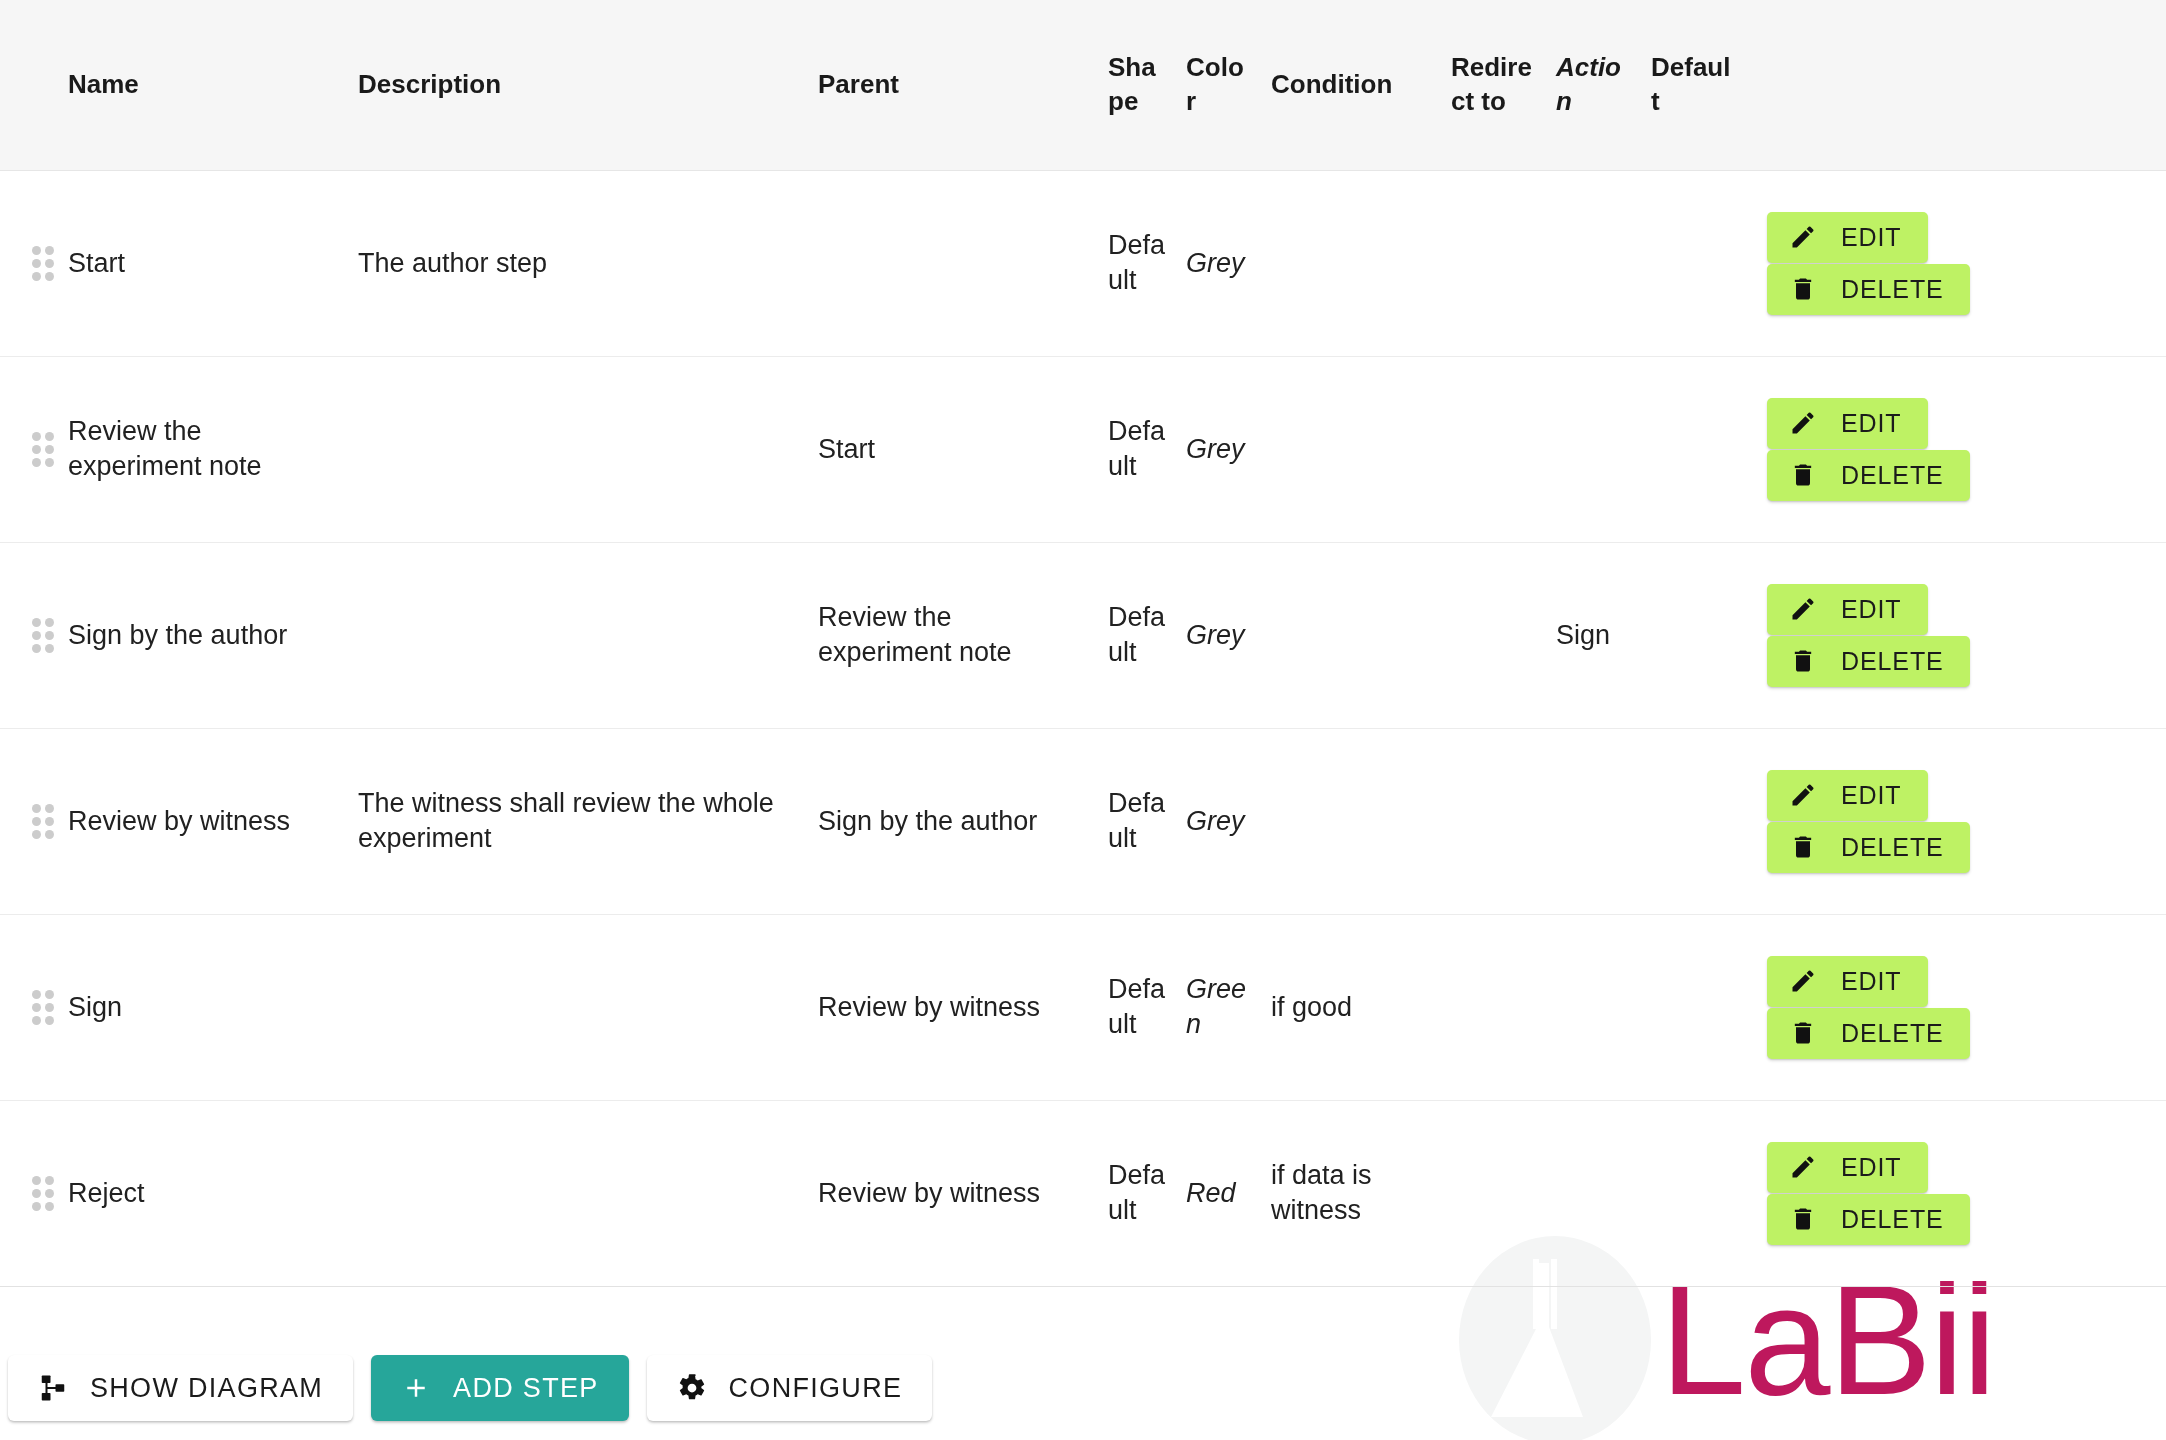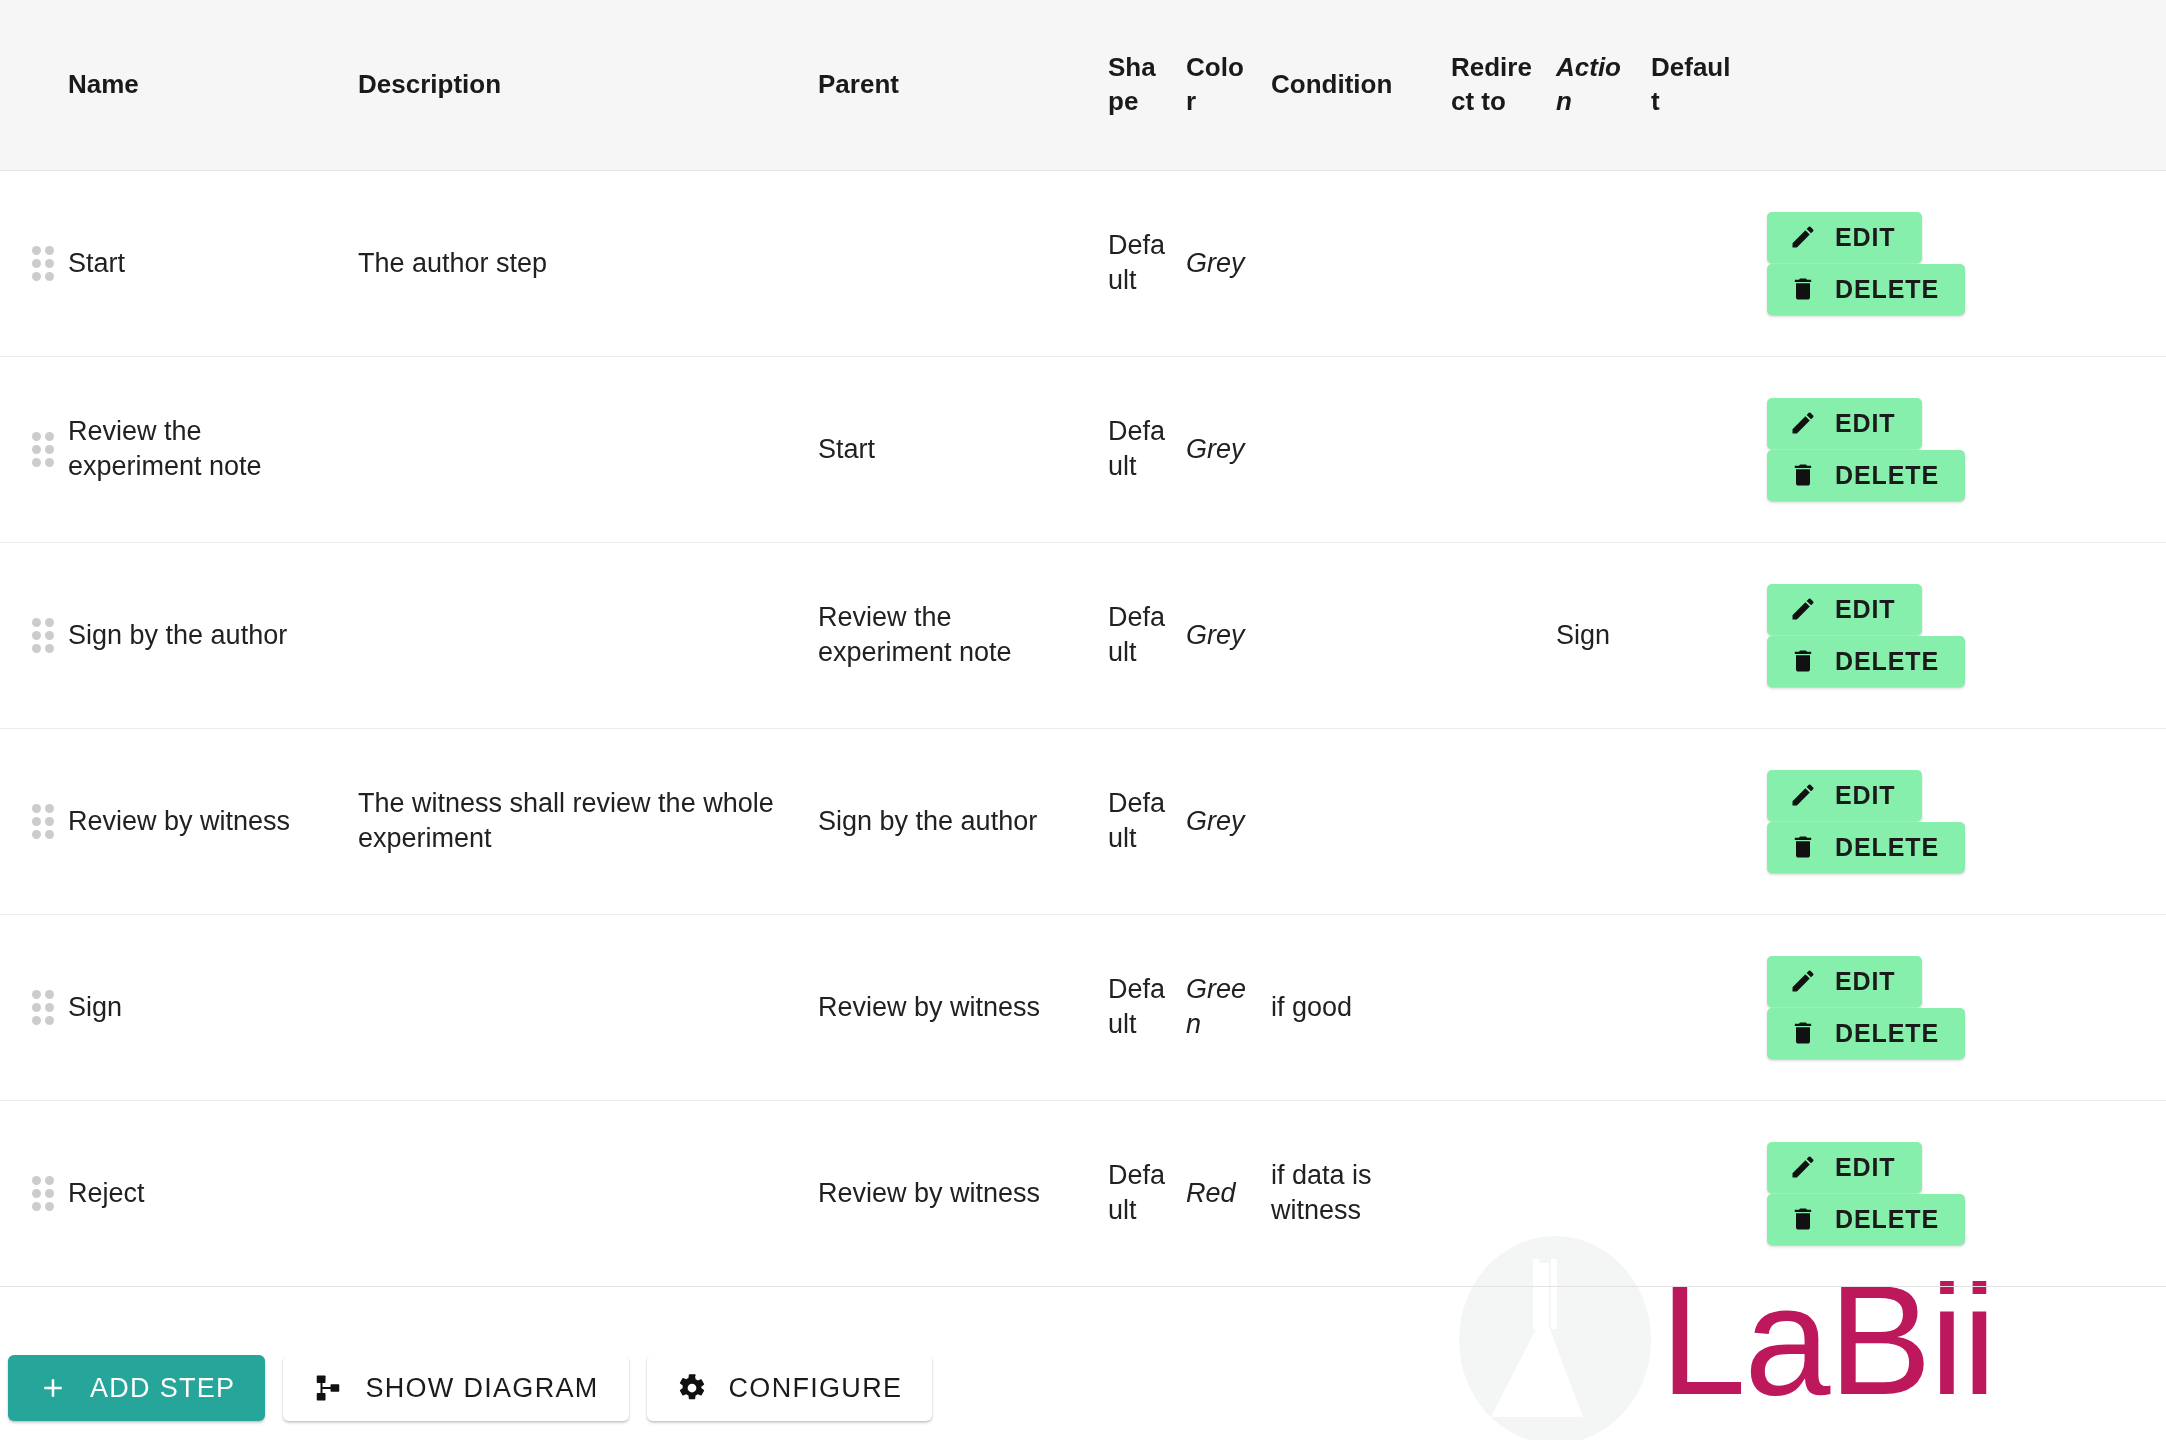--- a/index.html
+++ b/index.html
@@ -143,29 +143,29 @@
   .btn-stack {
     display: flex;
     flex-direction: column;
     align-items: flex-start;
     gap: 1px;
     padding-left: 16px;
   }
   .mini-btn {
     display: inline-flex;
     align-items: center;
-    gap: 18px;
-    background: #86efac;
+    gap: 24px;
+    background: #bef264;
     border: none;
     border-radius: 5px;
     box-shadow: 0 2px 3px rgba(0,0,0,0.13), 0 1px 1px rgba(0,0,0,0.09);
     padding: 11px 26px 11px 22px;
     font-family: "Liberation Sans", sans-serif;
     font-size: 25px;
-    font-weight: 700;
+    font-weight: 400;
     letter-spacing: 0.9px;
     color: #1b1b1b;
     cursor: pointer;
     white-space: nowrap;
   }
   .mini-btn svg { display: block; flex: 0 0 auto; }
 
   
   .footer-bar {
     position: absolute;
@@ -494,43 +494,43 @@
                   <span>DELETE</span>
                 </button>
               </div>
             </td>
           </tr>
         </tbody>
     </table>
   </div>
 
   <div class="footer-bar">
-    <button class="big-btn primary">
-      <span>
-        <svg width="30" height="30" viewBox="0 0 24 24" fill="#ffffff">
-          <path d="M11 5h2v14h-2z"></path>
-            <path d="M5 11h14v2H5z"></path>
-        </svg>
-      </span>
-      <span>ADD STEP</span>
-    </button>
-
     <button class="big-btn plain">
       <span>
         <svg width="30" height="30" viewBox="0 0 24 24" fill="#111111">
           <rect x="3" y="2" width="7" height="6" rx="0.6"></rect>
           <rect x="3" y="16" width="7" height="6" rx="0.6"></rect>
           <rect x="14" y="9" width="7" height="6" rx="0.6"></rect>
           <rect x="6" y="7" width="1.6" height="10"></rect>
           <rect x="6.5" y="11.2" width="8" height="1.6"></rect>
         </svg>
       </span>
       <span>SHOW DIAGRAM</span>
     </button>
 
+    <button class="big-btn primary">
+      <span>
+        <svg width="30" height="30" viewBox="0 0 24 24" fill="#ffffff">
+          <path d="M11 5h2v14h-2z"></path>
+            <path d="M5 11h14v2H5z"></path>
+        </svg>
+      </span>
+      <span>ADD STEP</span>
+    </button>
+
     <button class="big-btn plain">
       <span>
         <svg width="30" height="30" viewBox="0 0 24 24" fill="#111111">
           <path d="M19.43 12.98c.04-.32.07-.64.07-.98s-.03-.66-.07-.98l2.11-1.65c.19-.15.24-.42.12-.64l-2-3.46c-.12-.22-.39-.3-.61-.22l-2.49 1c-.52-.4-1.08-.73-1.69-.98l-.38-2.65A.488.488 0 0 0 14 1h-4c-.25 0-.46.18-.49.42l-.38 2.65c-.61.25-1.17.59-1.69.98l-2.49-1c-.23-.09-.49 0-.61.22l-2 3.46c-.13.22-.07.49.12.64l2.11 1.65c-.04.32-.07.65-.07.98s.03.66.07.98l-2.11 1.65c-.19.15-.24.42-.12.64l2 3.46c.12.22.39.3.61.22l2.49-1c.52.4 1.08.73 1.69.98l.38 2.65c.03.24.24.42.49.42h4c.25 0 .46-.18.49-.42l.38-2.65c.61-.25 1.17-.59 1.69-.98l2.49 1c.23.09.49 0 .61-.22l2-3.46c.12-.22.07-.49-.12-.64l-2.11-1.65zM12 15.5A3.5 3.5 0 0 1 8.5 12 3.5 3.5 0 0 1 12 8.5a3.5 3.5 0 0 1 3.5 3.5 3.5 3.5 0 0 1-3.5 3.5z"></path>
         </svg>
       </span>
       <span>CONFIGURE</span>
     </button>
   </div>
 

